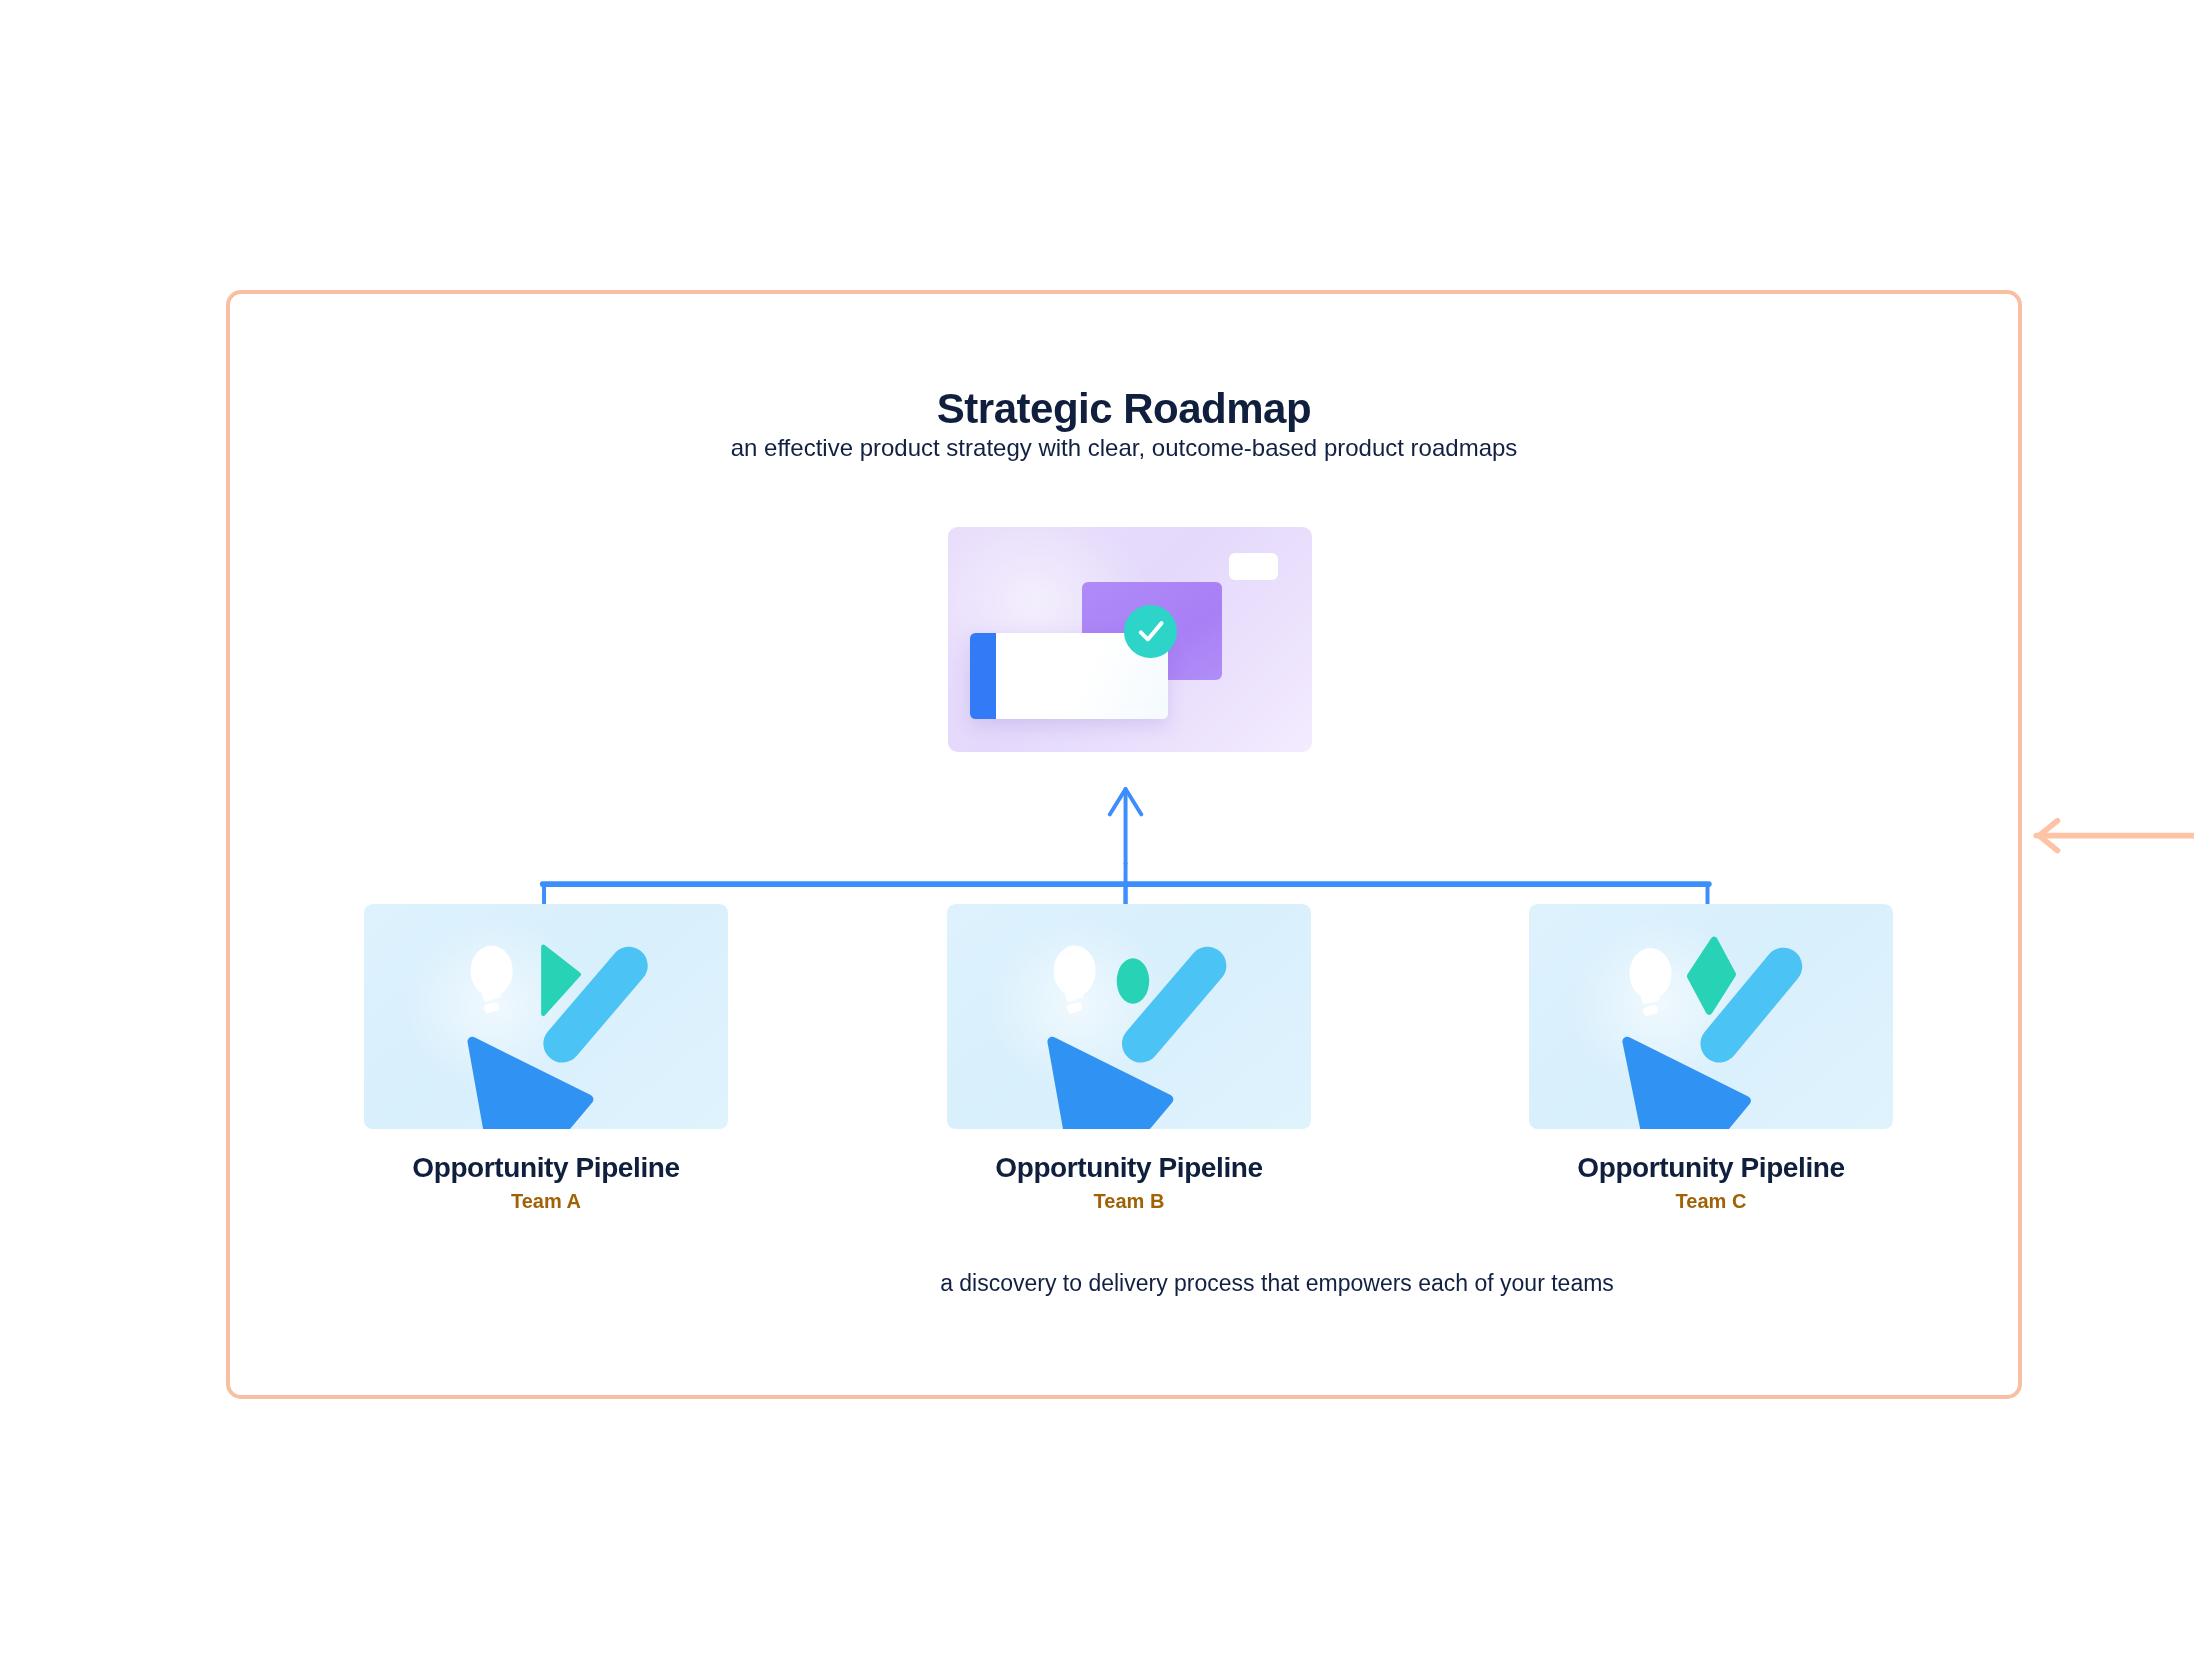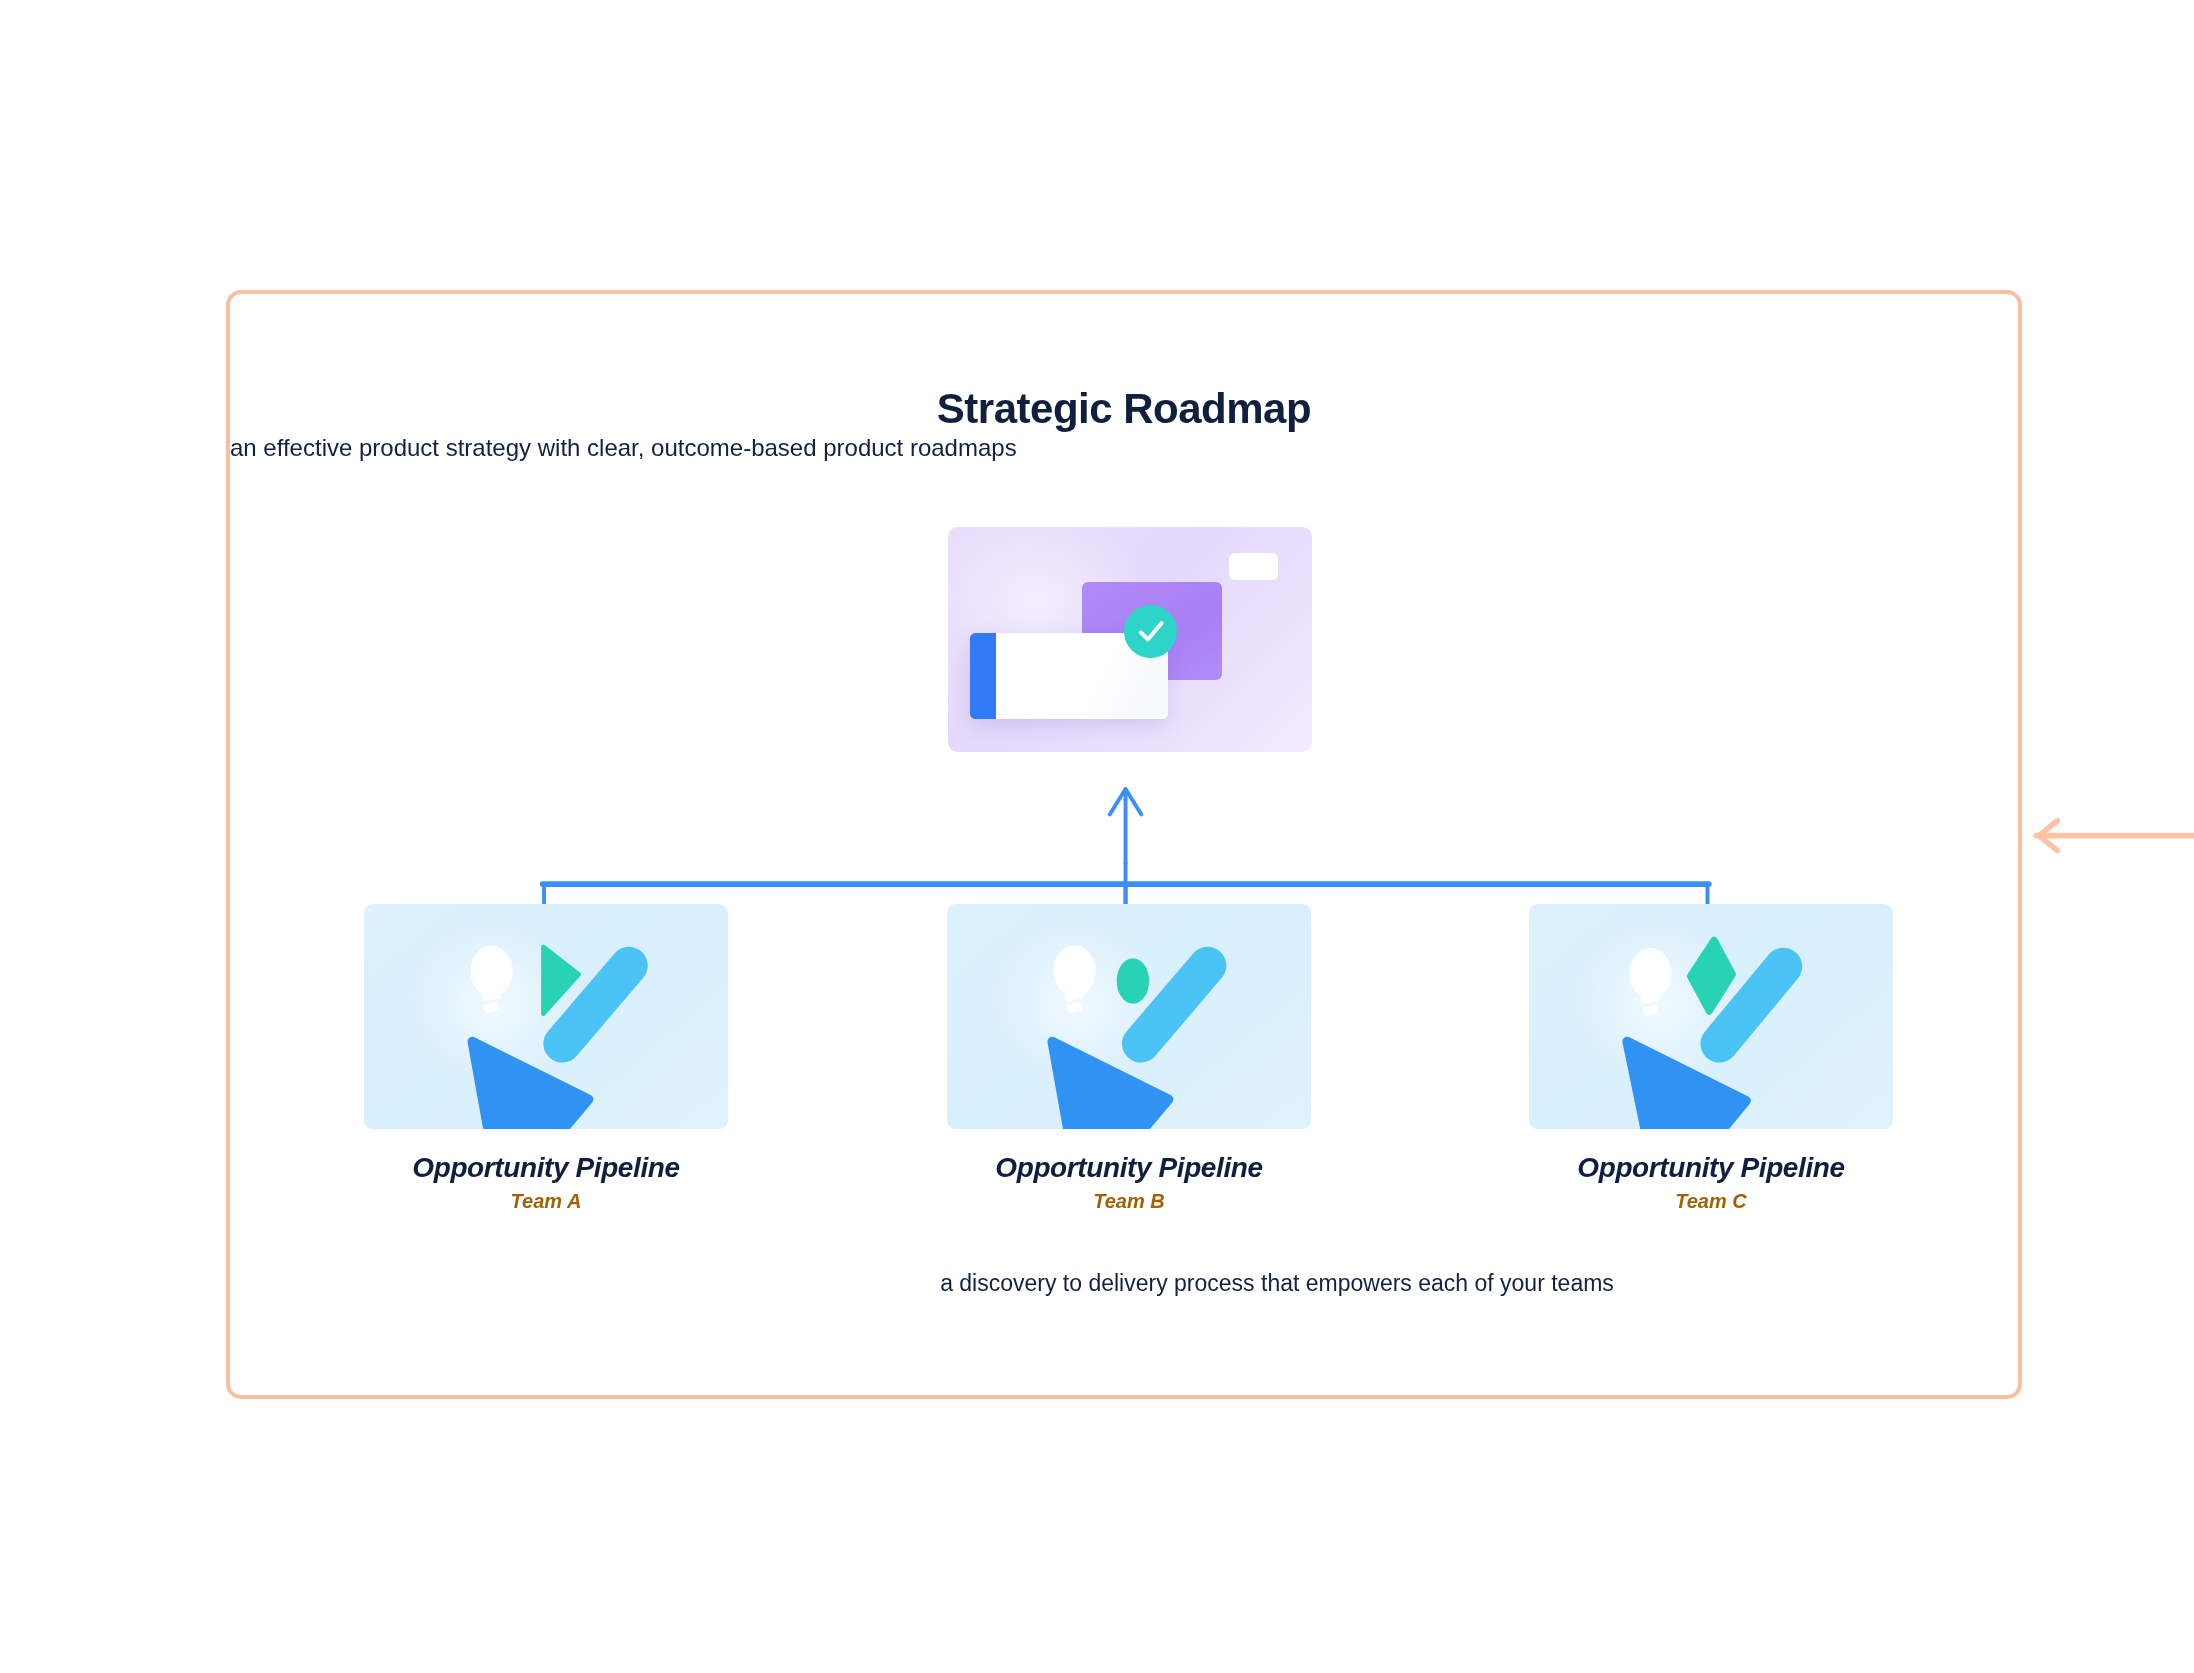--- a/index.html
+++ b/index.html
@@ -40,21 +40,21 @@
     font-size: 42px;
     font-weight: 700;
     letter-spacing: -0.5px;
     color: #0f1f3d;
   }
   #roadmap-subtitle {
     position: absolute;
     left: 0;
     top: 140px;
     width: 100%;
-    text-align: left;
+    text-align: center;
     font-size: 24px;
     font-weight: 400;
     color: #122143;
   }
 
   
   #roadmap-card {
     position: absolute;
     left: 718px;
     top: 233px;
@@ -117,21 +117,20 @@
     width: 1185px;
     height: 197px;
     overflow: visible;
   }
 
   
   .team-col {
     position: absolute;
     top: 610px;
     width: 364px;
-    font-style: italic;
   }
   #team-col-0 { left: 134px; }
   #team-col-1 { left: 717px; }
   #team-col-2 { left: 1299px; }
 
   .team-card {
     position: relative;
     width: 364px;
     height: 225px;
     border-radius: 8.8px;

